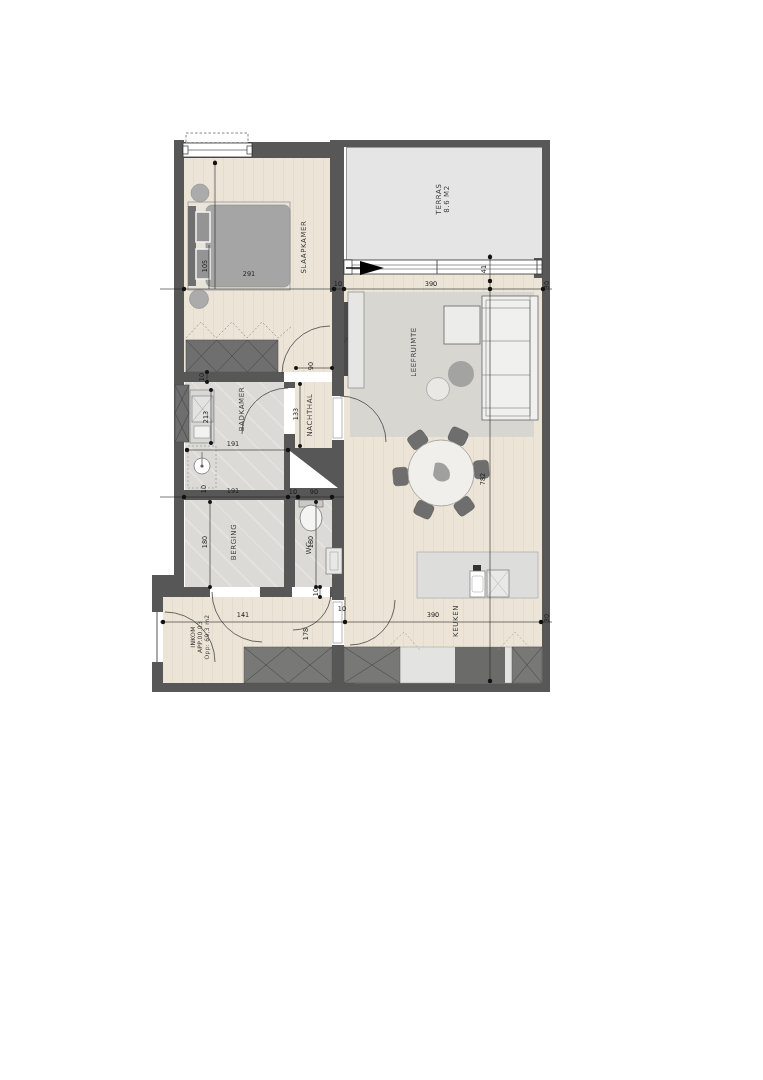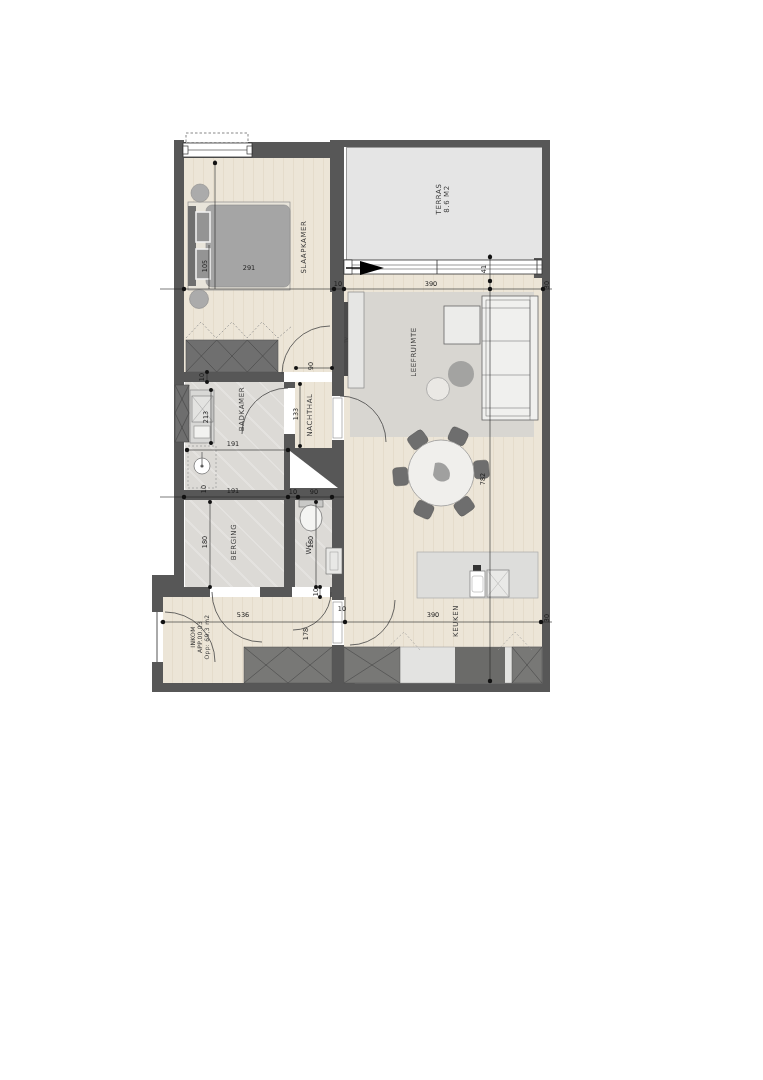--- a/index.html
+++ b/index.html
@@ -287,38 +287,38 @@
   <div class="lbl room" style="left:310px;top:415px;">NACHTHAL</div>
   <div class="lbl room" style="left:234px;top:542px;">BERGING</div>
   <div class="lbl room" style="left:309px;top:548px;">WC</div>
   <div class="lbl room" style="left:456px;top:621px;">KEUKEN</div>
   <div class="lbl room block small" style="left:199px;top:637px;">
     <span style="display:block;">INKOM</span>
     <span style="display:block;">APP.00.03</span>
     <span style="display:block;">Opp: 69,3 m2</span>
   </div>
 
-  <div class="lbl dim" style="left:249px;top:268px;">291</div>
+  <div class="lbl dim" style="left:249px;top:274px;">291</div>
   <div class="lbl dim" style="left:338px;top:284px;">10</div>
   <div class="lbl dim" style="left:431px;top:284px;">390</div>
   <div class="lbl dim rot" style="left:547px;top:285px;">30</div>
   <div class="lbl dim rot" style="left:205px;top:266px;">105</div>
   <div class="lbl dim rot" style="left:484px;top:269px;">41</div>
   <div class="lbl dim rot" style="left:483px;top:479px;">782</div>
   <div class="lbl dim" style="left:233px;top:444px;">191</div>
   <div class="lbl dim rot" style="left:206px;top:417px;">213</div>
   <div class="lbl dim rot" style="left:202px;top:377px;">10</div>
   <div class="lbl dim" style="left:233px;top:491px;">191</div>
   <div class="lbl dim rot" style="left:204px;top:489px;">10</div>
   <div class="lbl dim rot" style="left:296px;top:414px;">133</div>
   <div class="lbl dim rot" style="left:311px;top:366px;">90</div>
   <div class="lbl dim rot" style="left:205px;top:542px;">180</div>
   <div class="lbl dim rot" style="left:311px;top:542px;">180</div>
   <div class="lbl dim" style="left:293px;top:492px;">10</div>
   <div class="lbl dim" style="left:314px;top:492px;">90</div>
   <div class="lbl dim rot" style="left:316px;top:592px;">10</div>
-  <div class="lbl dim" style="left:243px;top:615px;">536</div>
+  <div class="lbl dim" style="left:243px;top:615px;">141</div>
   <div class="lbl dim rot" style="left:306px;top:634px;">178</div>
   <div class="lbl dim" style="left:342px;top:609px;">10</div>
   <div class="lbl dim" style="left:433px;top:615px;">390</div>
   <div class="lbl dim rot" style="left:547px;top:618px;">30</div>
 
 </div>
 
 </body></html>

